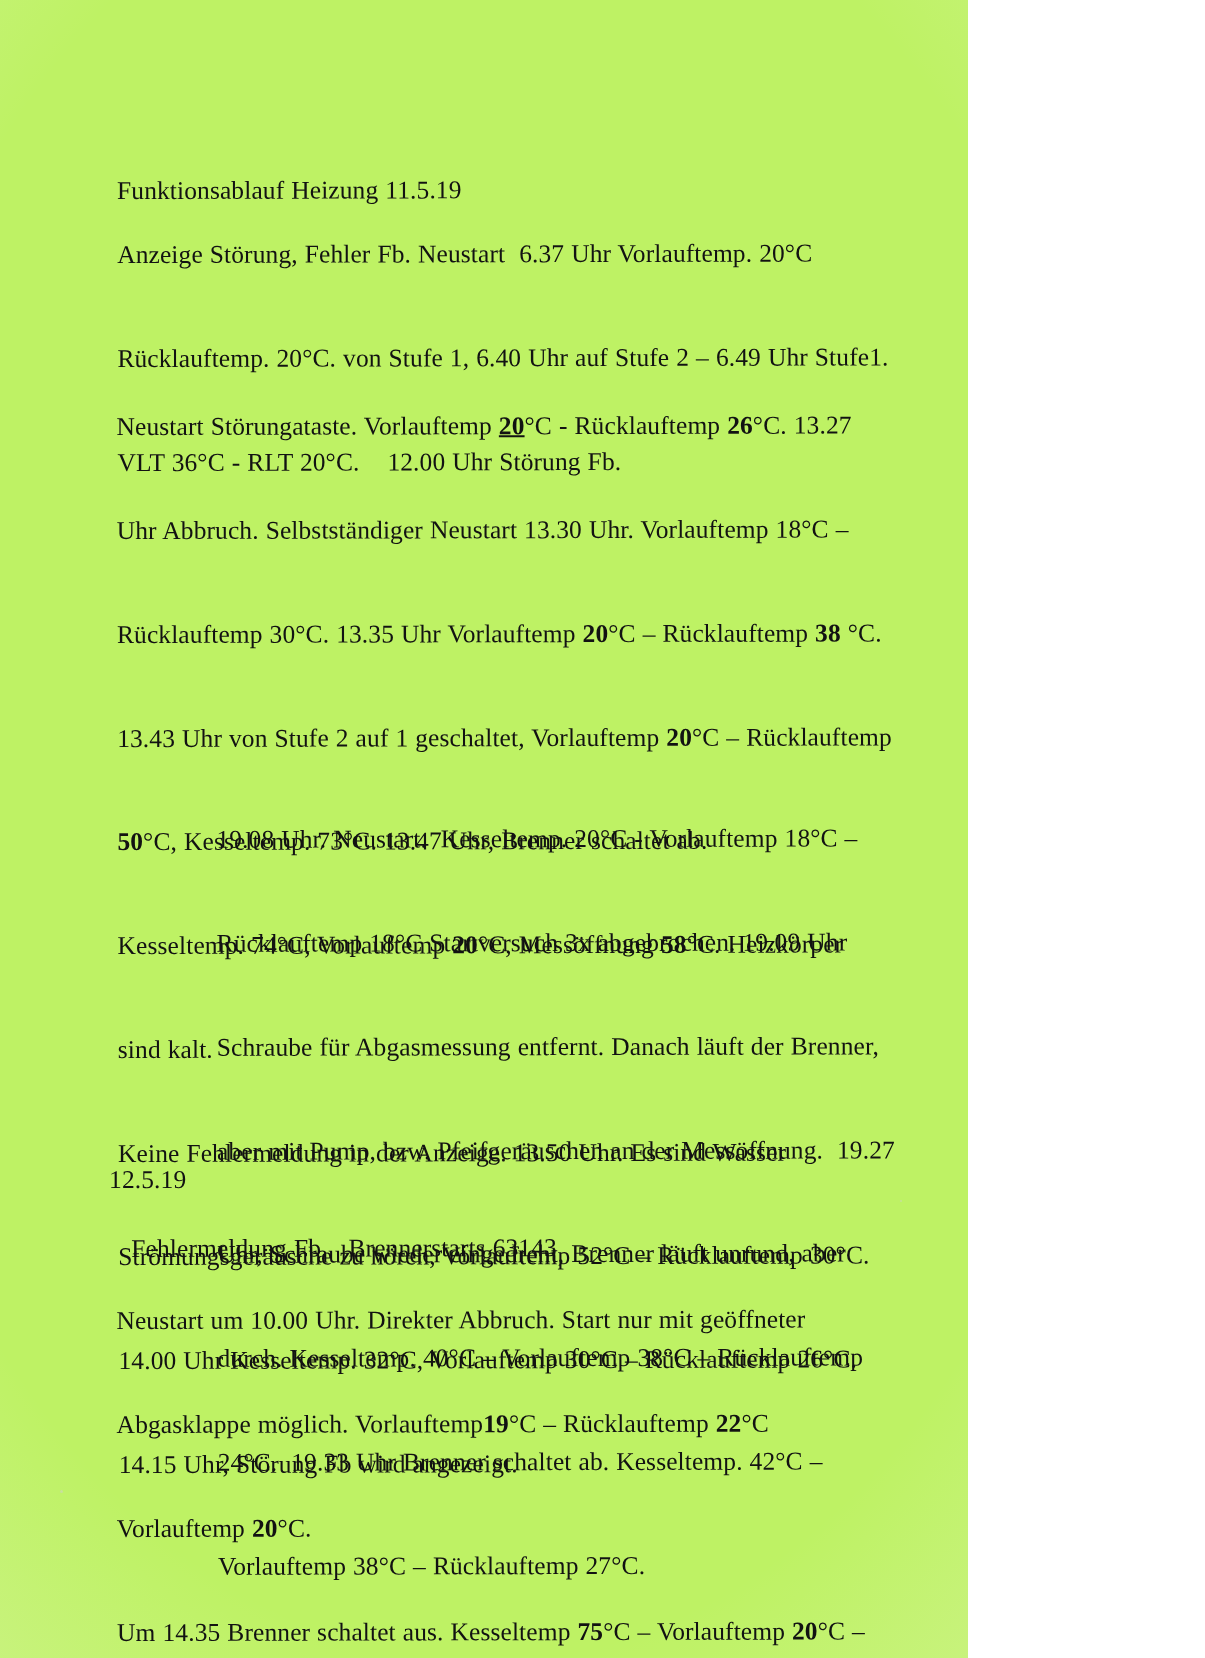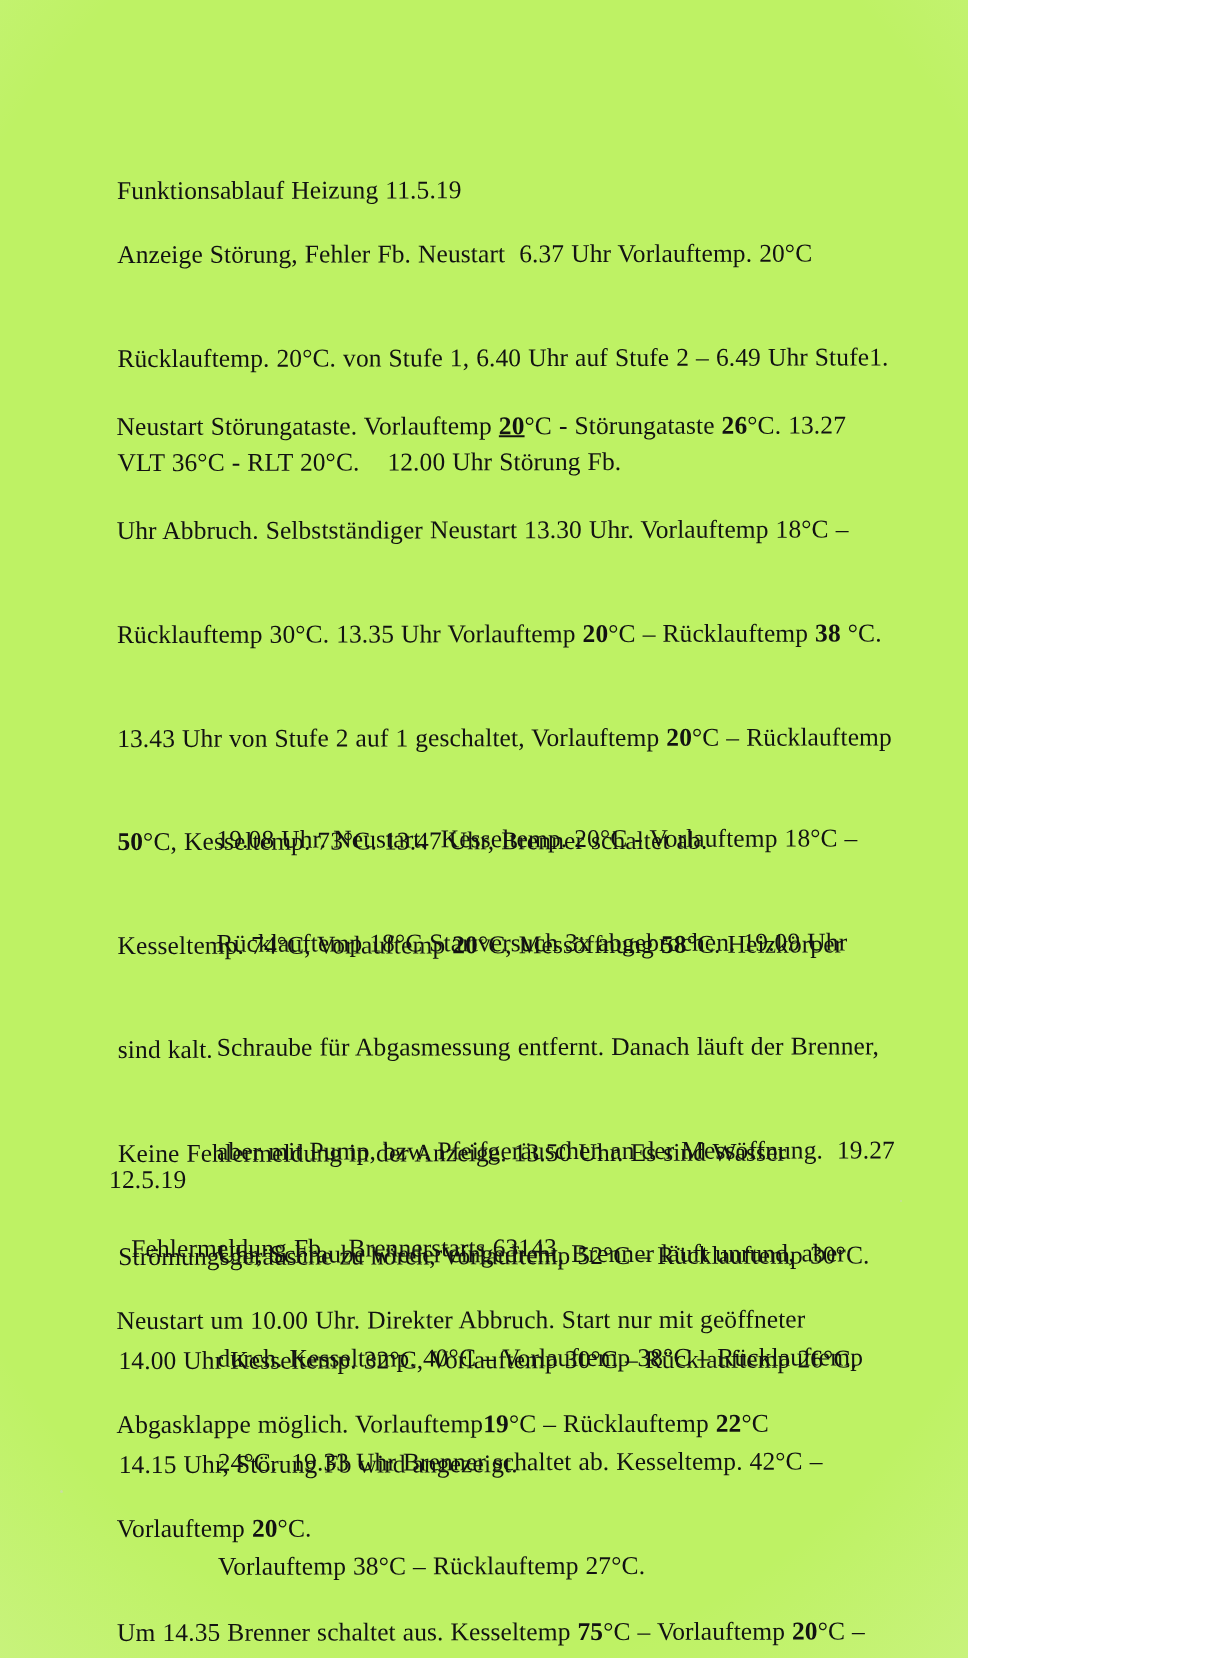--- a/index.html
+++ b/index.html
@@ -85,21 +85,21 @@
     </div>
 
     <div class="block" id="para-1">
       <span class="ln">Anzeige Störung, Fehler Fb. Neustart  6.37 Uhr Vorlauftemp. 20°C</span>
       <span class="ln">Rücklauftemp. 20°C. von Stufe 1, 6.40 Uhr auf Stufe 2 – 6.49 Uhr Stufe1.</span>
       <span class="ln">VLT 36°C - RLT 20°C.    12.00 Uhr Störung Fb.</span>
     </div>
 
 
     <div class="block" id="para-2">
-      <span class="ln"><span>Neustart Störungataste. Vorlauftemp </span><span class="bu">20</span><span>°C - Störungataste </span><span class="b">26</span><span>°C. 13.27</span></span>
+      <span class="ln"><span>Neustart Störungataste. Vorlauftemp </span><span class="bu">20</span><span>°C - Rücklauftemp </span><span class="b">26</span><span>°C. 13.27</span></span>
       <span class="ln">Uhr Abbruch. Selbstständiger Neustart 13.30 Uhr. Vorlauftemp 18°C –</span>
       <span class="ln"><span>Rücklauftemp 30°C. 13.35 Uhr Vorlauftemp </span><span class="b">20</span><span>°C – Rücklauftemp </span><span class="b">38</span><span> °C.</span></span>
       <span class="ln"><span>13.43 Uhr von Stufe 2 auf 1 geschaltet, Vorlauftemp </span><span class="b">20</span><span>°C – Rücklauftemp</span></span>
       <span class="ln"><span class="b">50</span><span>°C, Kesseltemp. 73°C. 13.47 Uhr, Brenner schaltet ab.</span></span>
       <span class="ln"><span>Kesseltemp. 74°C, Vorlauftemp </span><span class="b">20</span><span>°C, Messöffnung </span><span class="b">58</span><span>°C. Heizkörper</span></span>
       <span class="ln">sind kalt.</span>
       <span class="ln">Keine Fehlermeldung in der Anzeige. 13.50 Uhr. Es sind Wasser</span>
       <span class="ln">Strömungsgeräusche zu hören, Vorlauftemp 52°C – Rücklauftemp 30°C.</span>
       <span class="ln">14.00 Uhr Kesseltemp. 32°C, Vorlauftemp 30°C – Rücklauftemp 26°C.</span>
       <span class="ln">14.15 Uhr, Störung Fb wird angezeigt.</span>

